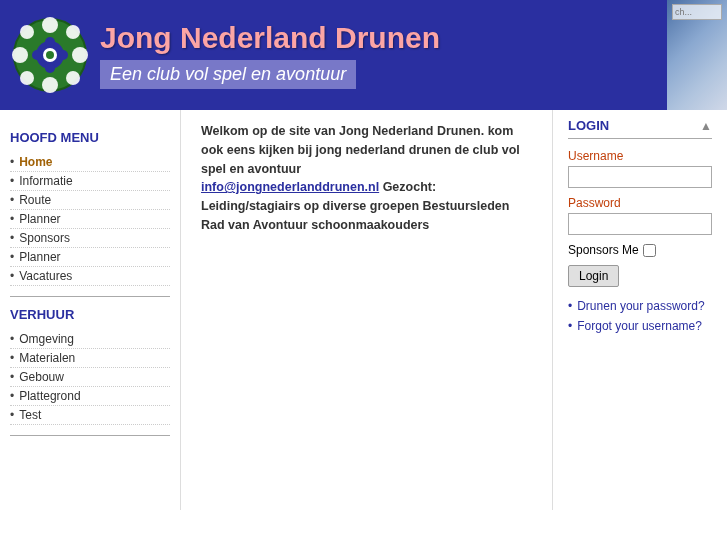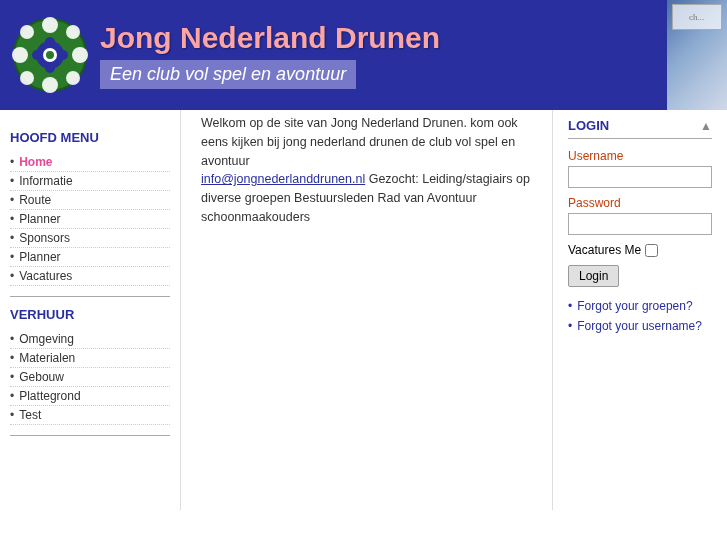--- a/index.html
+++ b/index.html
@@ -51,25 +51,24 @@
       background: linear-gradient(135deg, #4a6fa5 0%, #8aa8d0 40%, #b0c4de 70%, #d0d8e8 100%);
       display: flex;
       flex-direction: column;
       align-items: center;
       padding-top: 4px;
     }
     #search-box-header {
       background: rgba(255,255,255,0.7);
       border: 1px solid #aaa;
       width: 50px;
-      height: 26px;
+      height: 16px;
       font-size: 9px;
-      padding: 1px 16px;
+      padding: 1px 2px;
       color: #666;
-      font-family: Liberation Serif, serif;
     }
 
     
     #layout {
       display: flex;
       min-height: 400px;
     }
 
     
     #sidebar {
@@ -105,28 +104,29 @@
       color: #444;
       margin-right: 5px;
       font-size: 12px;
     }
     .menu-list li a {
       text-decoration: none;
       color: #333;
       font-size: 12px;
     }
     .menu-list li a.active {
-      color: #ec4899;
+      color: #a16207;
       font-weight: bold;
     }
 
     
     #main {
       flex: 1;
-      padding: 4px 20px;
+      padding: 12px 20px;
+      font-weight: bold;
     }
     #welcome-text {
       font-size: 12.5px;
       line-height: 1.5;
       color: #333;
       margin-bottom: 5px;
     }
     #welcome-text a {
       color: #2a2fa0;
     }
@@ -322,29 +322,29 @@
     </div>
     <hr class="login-divider">
 
     <div class="login-field-label">Username</div>
     <input type="text" class="login-input" style="">
 
     <div class="login-field-label">Password</div>
     <input type="password" class="login-input" style="">
 
     <div id="remember-me-row">
-      <span>Vacatures Me</span>
+      <span>Sponsors Me</span>
       <input type="checkbox" style="">
     </div>
 
     <button id="login-button">Login</button>
 
     <ul class="login-links">
       <li>
-        <a href="#">Forgot your groepen?</a>
+        <a href="#">Drunen your password?</a>
       </li>
       <li>
         <a href="#">Forgot your username?</a>
       </li>
     </ul>
   </div>
 
 </div>
 
 </body></html>

